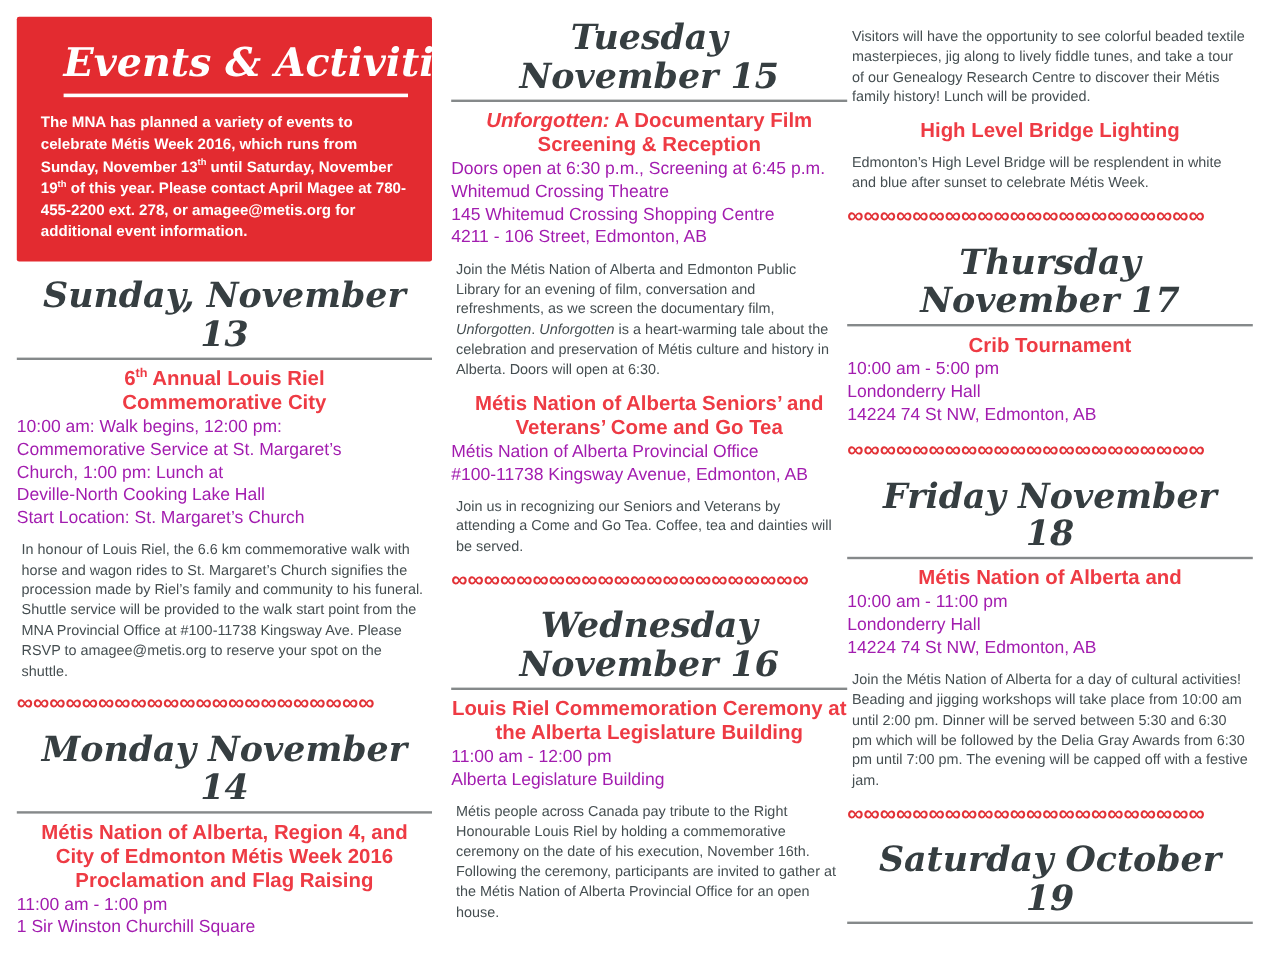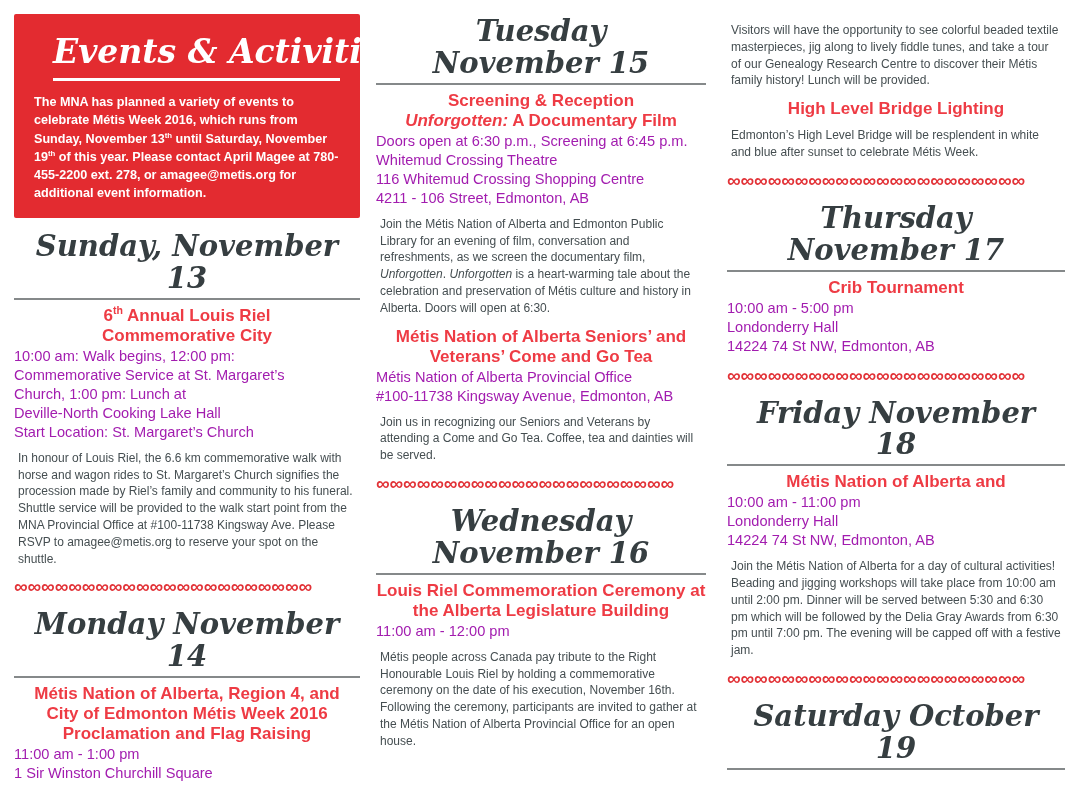--- a/index.html
+++ b/index.html
@@ -18,21 +18,21 @@
     font-family:"Liberation Sans",sans-serif;
     color:var(--body-color);
   }
   .page{
     width:1070px;height:802px;
     display:flex;
     padding:14px 10px 6px 14px;
   }
   .col{flex:none;}
   .col-1{width:346px;margin-right:16px;}
-  .col-2{width:330px;margin-right:21px;}
+  .col-2{width:330px;}
   .col-3{width:338px;}
 
   .script{font-family:"DejaVu Serif",serif;font-style:italic;}
 
   
   .intro-box{
     background:var(--brand-red);
     border-radius:2px;
     padding:20px 20px 16px 20px;
     color:#ffffff;
@@ -144,27 +144,27 @@
         <div class="details">
           <div class="detail-line">11:00 am - 1:00 pm</div>
           <div class="detail-line">1 Sir Winston Churchill Square</div>
         </div>
       </section>
     </div>
   <div class="col col-2">
       <div class="day-header"><span class="script day-inner">Tuesday November 15</span></div>
       <section class="event">
         <h3 class="event-title">
+          <span class="title-line"><span class="it">Unforgotten:</span><span class=""> A Documentary Film</span></span>
           <span class="title-line"><span class="">Screening &amp; Reception</span></span>
-          <span class="title-line"><span class="it">Unforgotten:</span><span class=""> A Documentary Film</span></span>
         </h3>
         <div class="details">
           <div class="detail-line">Doors open at 6:30 p.m., Screening at 6:45 p.m.</div>
           <div class="detail-line">Whitemud Crossing Theatre</div>
-          <div class="detail-line">116 Whitemud Crossing Shopping Centre</div>
+          <div class="detail-line">145 Whitemud Crossing Shopping Centre</div>
           <div class="detail-line">4211 - 106 Street, Edmonton, AB</div>
         </div>
       </section>
       <p class="body-text"><span class="">Join the Métis Nation of Alberta and Edmonton Public Library for an evening of film, conversation and refreshments, as we screen the documentary film, </span><span class="it">Unforgotten</span><span class="">. </span><span class="it">Unforgotten</span><span class=""> is a heart-warming tale about the celebration and preservation of Métis culture and history in Alberta. Doors will open at 6:30.</span></p>
       <section class="event">
         <h3 class="event-title">
           <span class="title-line">Métis Nation of Alberta Seniors’ and</span>
           <span class="title-line">Veterans’ Come and Go Tea</span>
         </h3>
         <div class="details">
@@ -175,20 +175,21 @@
       <p class="body-text">Join us in recognizing our Seniors and Veterans by attending a Come and Go Tea. Coffee, tea and dainties will be served.</p>
       <div class="divider">∞∞∞∞∞∞∞∞∞∞∞∞∞∞∞∞∞∞∞∞∞∞</div>
       <div class="day-header"><span class="script day-inner">Wednesday November 16</span></div>
       <section class="event">
         <h3 class="event-title">
           <span class="title-line">Louis Riel Commemoration Ceremony at</span>
           <span class="title-line">the Alberta Legislature Building</span>
         </h3>
         <div class="details">
           <div class="detail-line">11:00 am - 12:00 pm</div>
+          <div class="detail-line">Alberta Legislature Building</div>
         </div>
       </section>
       <p class="body-text">Métis people across Canada pay tribute to the Right Honourable Louis Riel by holding a commemorative ceremony on the date of his execution, November 16th. Following the ceremony, participants are invited to gather at the Métis Nation of Alberta Provincial Office for an open house.</p>
     </div>
   <div class="col col-3">
       <p class="body-text">Visitors will have the opportunity to see colorful beaded textile masterpieces, jig along to lively fiddle tunes, and take a tour of our Genealogy Research Centre to discover their Métis family history! Lunch will be provided.</p>
       <section class="event">
         <h3 class="event-title">
           <span class="title-line">High Level Bridge Lighting</span>
         </h3>

